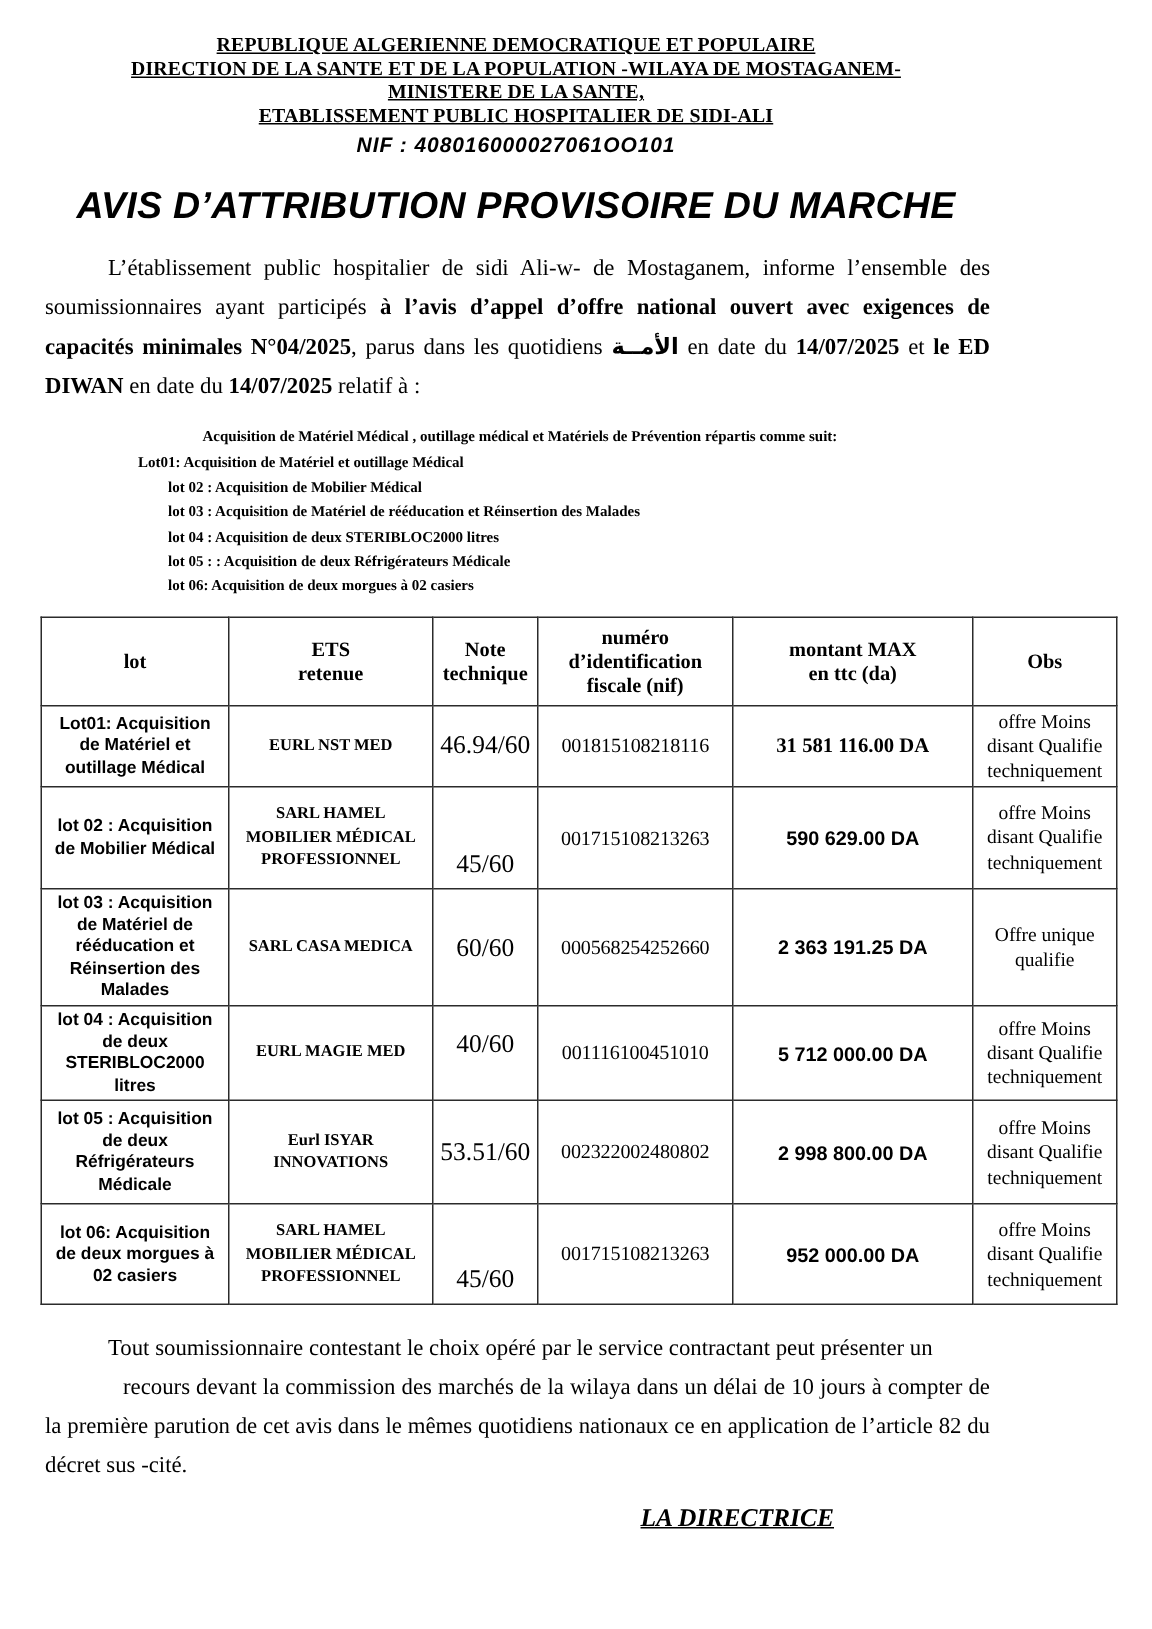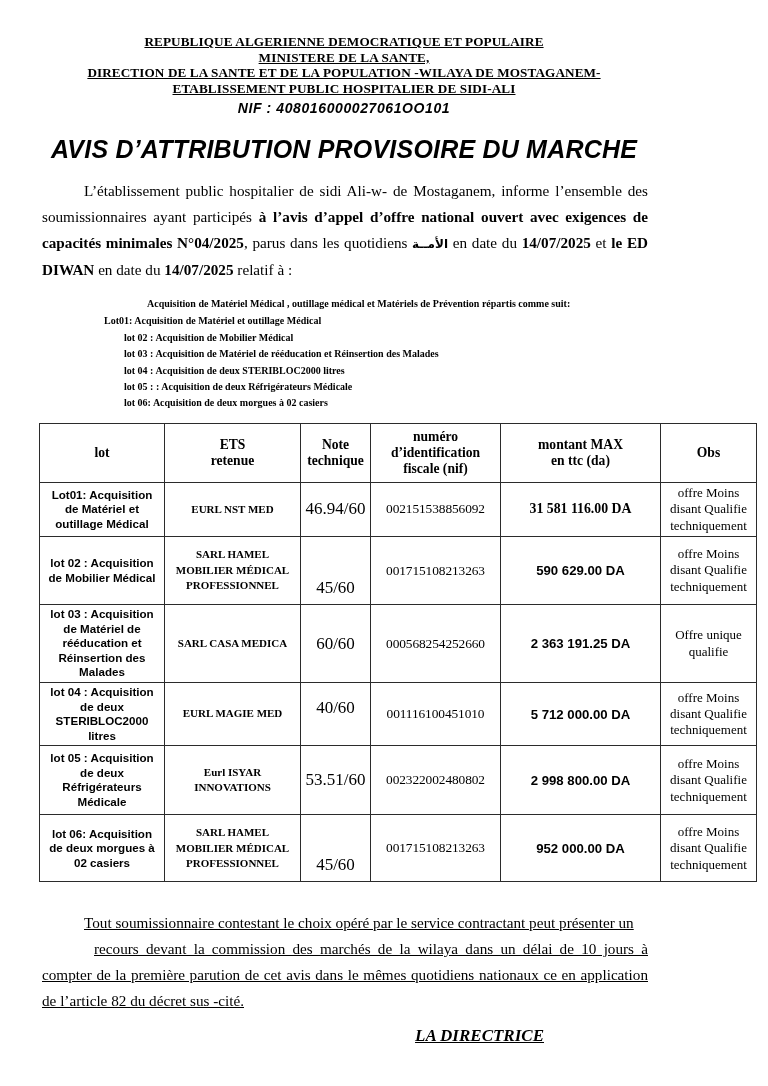--- a/index.html
+++ b/index.html
@@ -13,21 +13,21 @@
     height: 1086px;
     font-family: "Liberation Serif", "DejaVu Serif", serif;
     color: #000000;
     position: relative;
     overflow: hidden;
   }
   .page {
     width: 688px;
     height: 1086px;
     position: relative;
-    padding: 12px;
+    padding: 0;
     box-sizing: border-box;
   }
 
   
   .header {
     text-align: center;
     padding-top: 22px;
   }
   .header .hline {
     font-weight: bold;
@@ -75,21 +75,21 @@
     margin-top: 14px;
     text-indent: 10px;
   }
   p.para.p2 {
     margin-top: 14px;
     text-indent: 42px;
   }
   .b { font-weight: bold; }
   .ar {
     font-family: "DejaVu Sans", sans-serif;
-    font-size: 12px;
+    font-size: 15px;
     direction: rtl;
     unicode-bidi: isolate;
   }
 
   
   .lots {
     margin-top: 13px;
     padding-left: 62px;
     font-weight: bold;
     font-size: 10px;
@@ -175,23 +175,22 @@
     font-family: "Liberation Sans", "DejaVu Sans", sans-serif;
     font-size: 13.2px;
   }
   td.obs-cell {
     font-size: 13px;
     line-height: 16.4px;
   }
 
   
   p.para.p4 {
-    margin-top: 28px;
+    margin-top: 16px;
     text-indent: 42px;
-    text-decoration: underline;
   }
   p.para.p4 .l2 { display: block; text-indent: 52px; }
   .signature {
     text-align: right;
     padding-right: 104px;
     margin-top: 12px;
   }
   .signature span {
     font-weight: bold;
     font-style: italic;
@@ -199,22 +198,22 @@
     text-decoration: underline;
   }
 </style>
 </head>
 <body>
 
 <div class="page">
 
   <div class="header">
     <div class="hline"><span class="u">REPUBLIQUE ALGERIENNE DEMOCRATIQUE ET POPULAIRE</span></div>
+    <div class="hline"><span class="u">DIRECTION DE LA SANTE ET DE LA POPULATION -WILAYA DE MOSTAGANEM-</span></div>
     <div class="hline"><span class="u">MINISTERE DE LA SANTE,</span></div>
-    <div class="hline"><span class="u">DIRECTION DE LA SANTE ET DE LA POPULATION -WILAYA DE MOSTAGANEM-</span></div>
     <div class="hline"><span class="u">ETABLISSEMENT PUBLIC HOSPITALIER DE SIDI-ALI</span></div>
     <div class="nif">NIF : 408016000027061OO101</div>
   </div>
 
   <div class="doc-title">AVIS D’ATTRIBUTION PROVISOIRE DU MARCHE</div>
 
   <div class="body-wrap">
 
 
     <p class="para p2"><span>L’établissement public hospitalier de sidi Ali-w- de Mostaganem, informe l’ensemble des soumissionnaires ayant participés </span><span class="b">à l’avis d’appel d’offre national ouvert avec exigences de capacités minimales N°04/2025</span><span>, parus dans les quotidiens </span><span class="ar b">الأمــة</span><span> en date du </span><span class="b">14/07/2025</span><span> et </span><span class="b">le ED DIWAN</span><span> en date du </span><span class="b">14/07/2025</span><span> relatif à :</span></p>
@@ -248,21 +247,21 @@
         <th><span>numéro</span><br><span>d’identification</span><br><span>fiscale (nif)</span></th>
         <th><span>montant MAX</span><br><span>en  ttc (da)</span></th>
         <th>Obs</th>
       </tr>
     </thead>
     <tbody>
       <tr style="height:49px">
         <td class="lot-cell">Lot01:  Acquisition de Matériel et outillage Médical</td>
         <td class="ets-cell">EURL NST MED</td>
         <td class="note-cell">46.94/60</td>
-        <td class="nif-cell">002151538856092</td>
+        <td class="nif-cell">001815108218116</td>
         <td class="mt-cell">31 581 116.00 DA</td>
         <td class="obs-cell">offre Moins disant Qualifie techniquement</td>
       </tr>
       <tr style="height:68px">
         <td class="lot-cell ctr">lot 02 : Acquisition de Mobilier Médical</td>
         <td class="ets-cell">SARL HAMEL MOBILIER MÉDICAL PROFESSIONNEL</td>
         <td class="note-cell bot">45/60</td>
         <td class="nif-cell">001715108213263</td>
         <td class="mt-cell sans">590 629.00 DA</td>
         <td class="obs-cell">offre Moins disant Qualifie techniquement</td>

